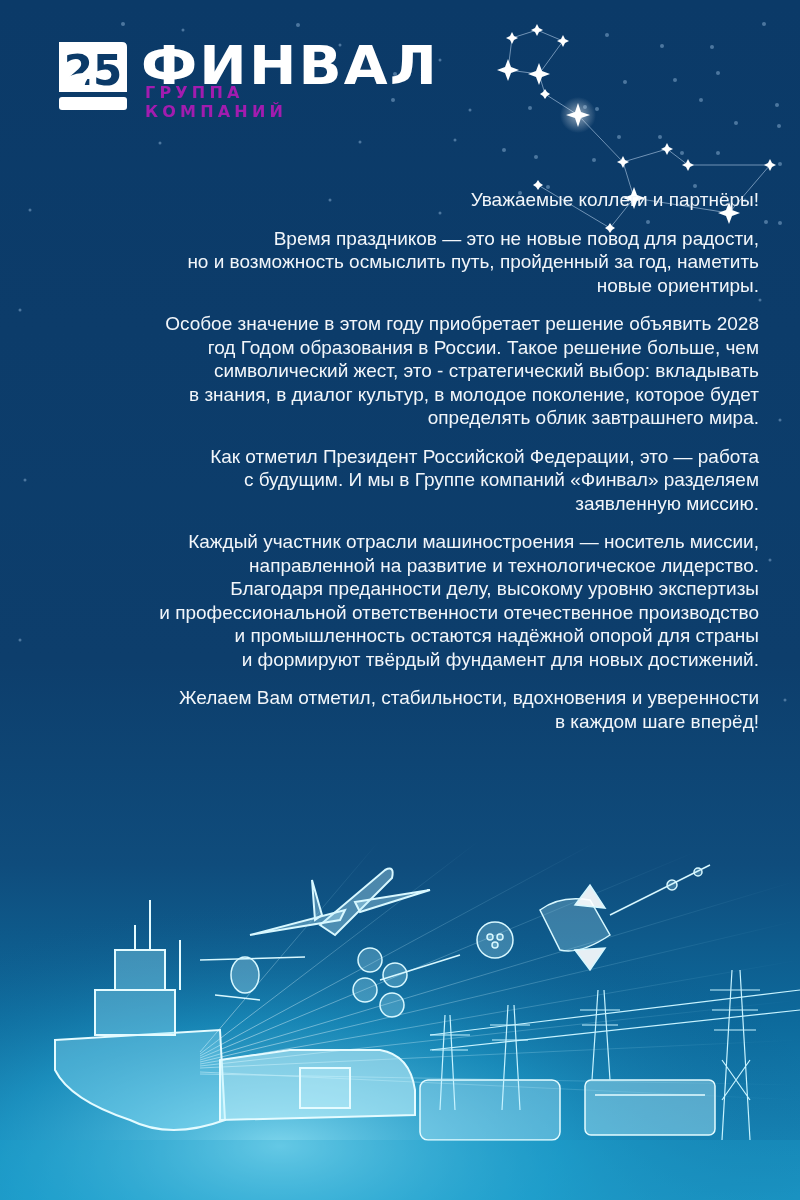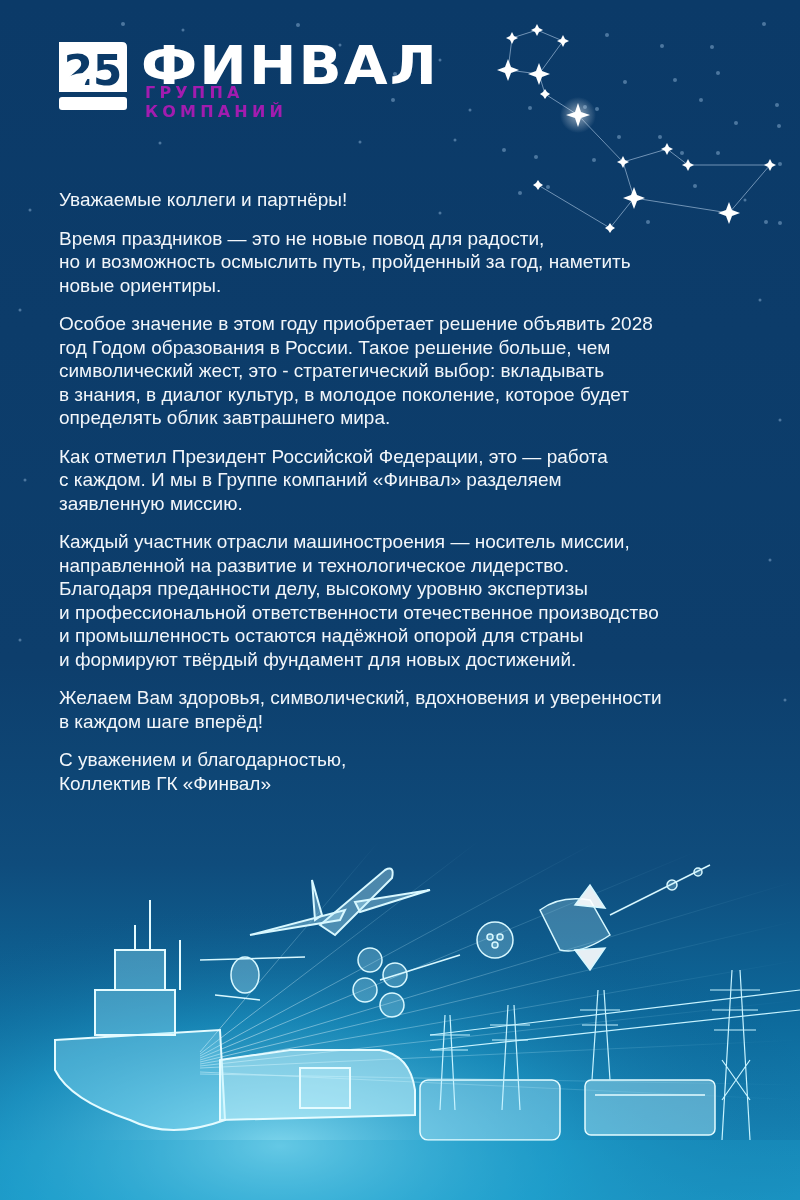--- a/index.html
+++ b/index.html
@@ -8,21 +8,21 @@
     font-family:"Liberation Sans",sans-serif;color:#ffffff;}
   .stars-bg{position:absolute;inset:0;pointer-events:none;}
   .logo{position:absolute;left:55px;top:40px;width:330px;height:75px;text-decoration:underline;}
   .logo-mark{position:absolute;left:0;top:0;width:75px;height:72px;}
   .logo-title{position:absolute;left:86px;top:-4px;font-family:"DejaVu Sans",sans-serif;font-weight:bold;
     font-size:54px;letter-spacing:2px;color:#fff;line-height:60px;transform:scaleX(1.05);transform-origin:left;}
   .logo-sub{position:absolute;left:90px;top:43px;font-family:"DejaVu Sans",sans-serif;font-weight:bold;
     font-size:16px;letter-spacing:4.2px;color:#a21caf;}
   .letter{position:absolute;left:59px;top:188px;width:700px;font-size:19px;line-height:23.5px;
     color:#f2f6fa;}
-  .letter p{margin:0 0 15px 0;white-space:pre-line;}
+  .letter p{margin:0 0 15px 0;white-space:pre-line;text-align:right;}
   .illus{position:absolute;left:0;top:840px;width:800px;height:360px;}
 </style>
 </head>
 <body>
 
 <svg class="stars-bg" width="800" height="1200" viewBox="0 0 800 1200">
   <g fill="#5d86ad" opacity="0.8">
     <circle cx="123" cy="24" r="2"></circle>
       <circle cx="183" cy="30" r="1.5"></circle>
       <circle cx="298" cy="25" r="2"></circle>
@@ -124,32 +124,30 @@
   <p>Уважаемые коллеги и партнёры!</p>
   <p>Время праздников — это не новые повод для радости,
 но и возможность осмыслить путь, пройденный за год, наметить
 новые ориентиры.</p>
   <p>Особое значение в этом году приобретает решение объявить 2028
 год Годом образования в России. Такое решение больше, чем
 символический жест, это - стратегический выбор: вкладывать
 в знания, в диалог культур, в молодое поколение, которое будет
 определять облик завтрашнего мира.</p>
   <p>Как отметил Президент Российской Федерации, это — работа
-с каждом. И мы в Группе компаний «Финвал» разделяем
+с будущим. И мы в Группе компаний «Финвал» разделяем
 заявленную миссию.</p>
   <p>Каждый участник отрасли машиностроения — носитель миссии,
 направленной на развитие и технологическое лидерство.
 Благодаря преданности делу, высокому уровню экспертизы
 и профессиональной ответственности отечественное производство
 и промышленность остаются надёжной опорой для страны
 и формируют твёрдый фундамент для новых достижений.</p>
-  <p>Желаем Вам здоровья, символический, вдохновения и уверенности
+  <p>Желаем Вам отметил, стабильности, вдохновения и уверенности
 в каждом шаге вперёд!</p>
-  <p>С уважением и благодарностью,
-Коллектив ГК «Финвал»</p>
 </div>
 
 <svg class="illus" width="800" height="360" viewBox="0 0 800 360">
   <defs>
     <radialGradient id="floorGlow" cx="0.35" cy="0.85" r="0.7">
       <stop offset="0" stop-color="#9ff0ff" stop-opacity="0.75"></stop>
       <stop offset="0.5" stop-color="#2bb6e0" stop-opacity="0.35"></stop>
       <stop offset="1" stop-color="#0d4d80" stop-opacity="0"></stop>
     </radialGradient>
     <linearGradient id="rayG" x1="0" x2="1">

